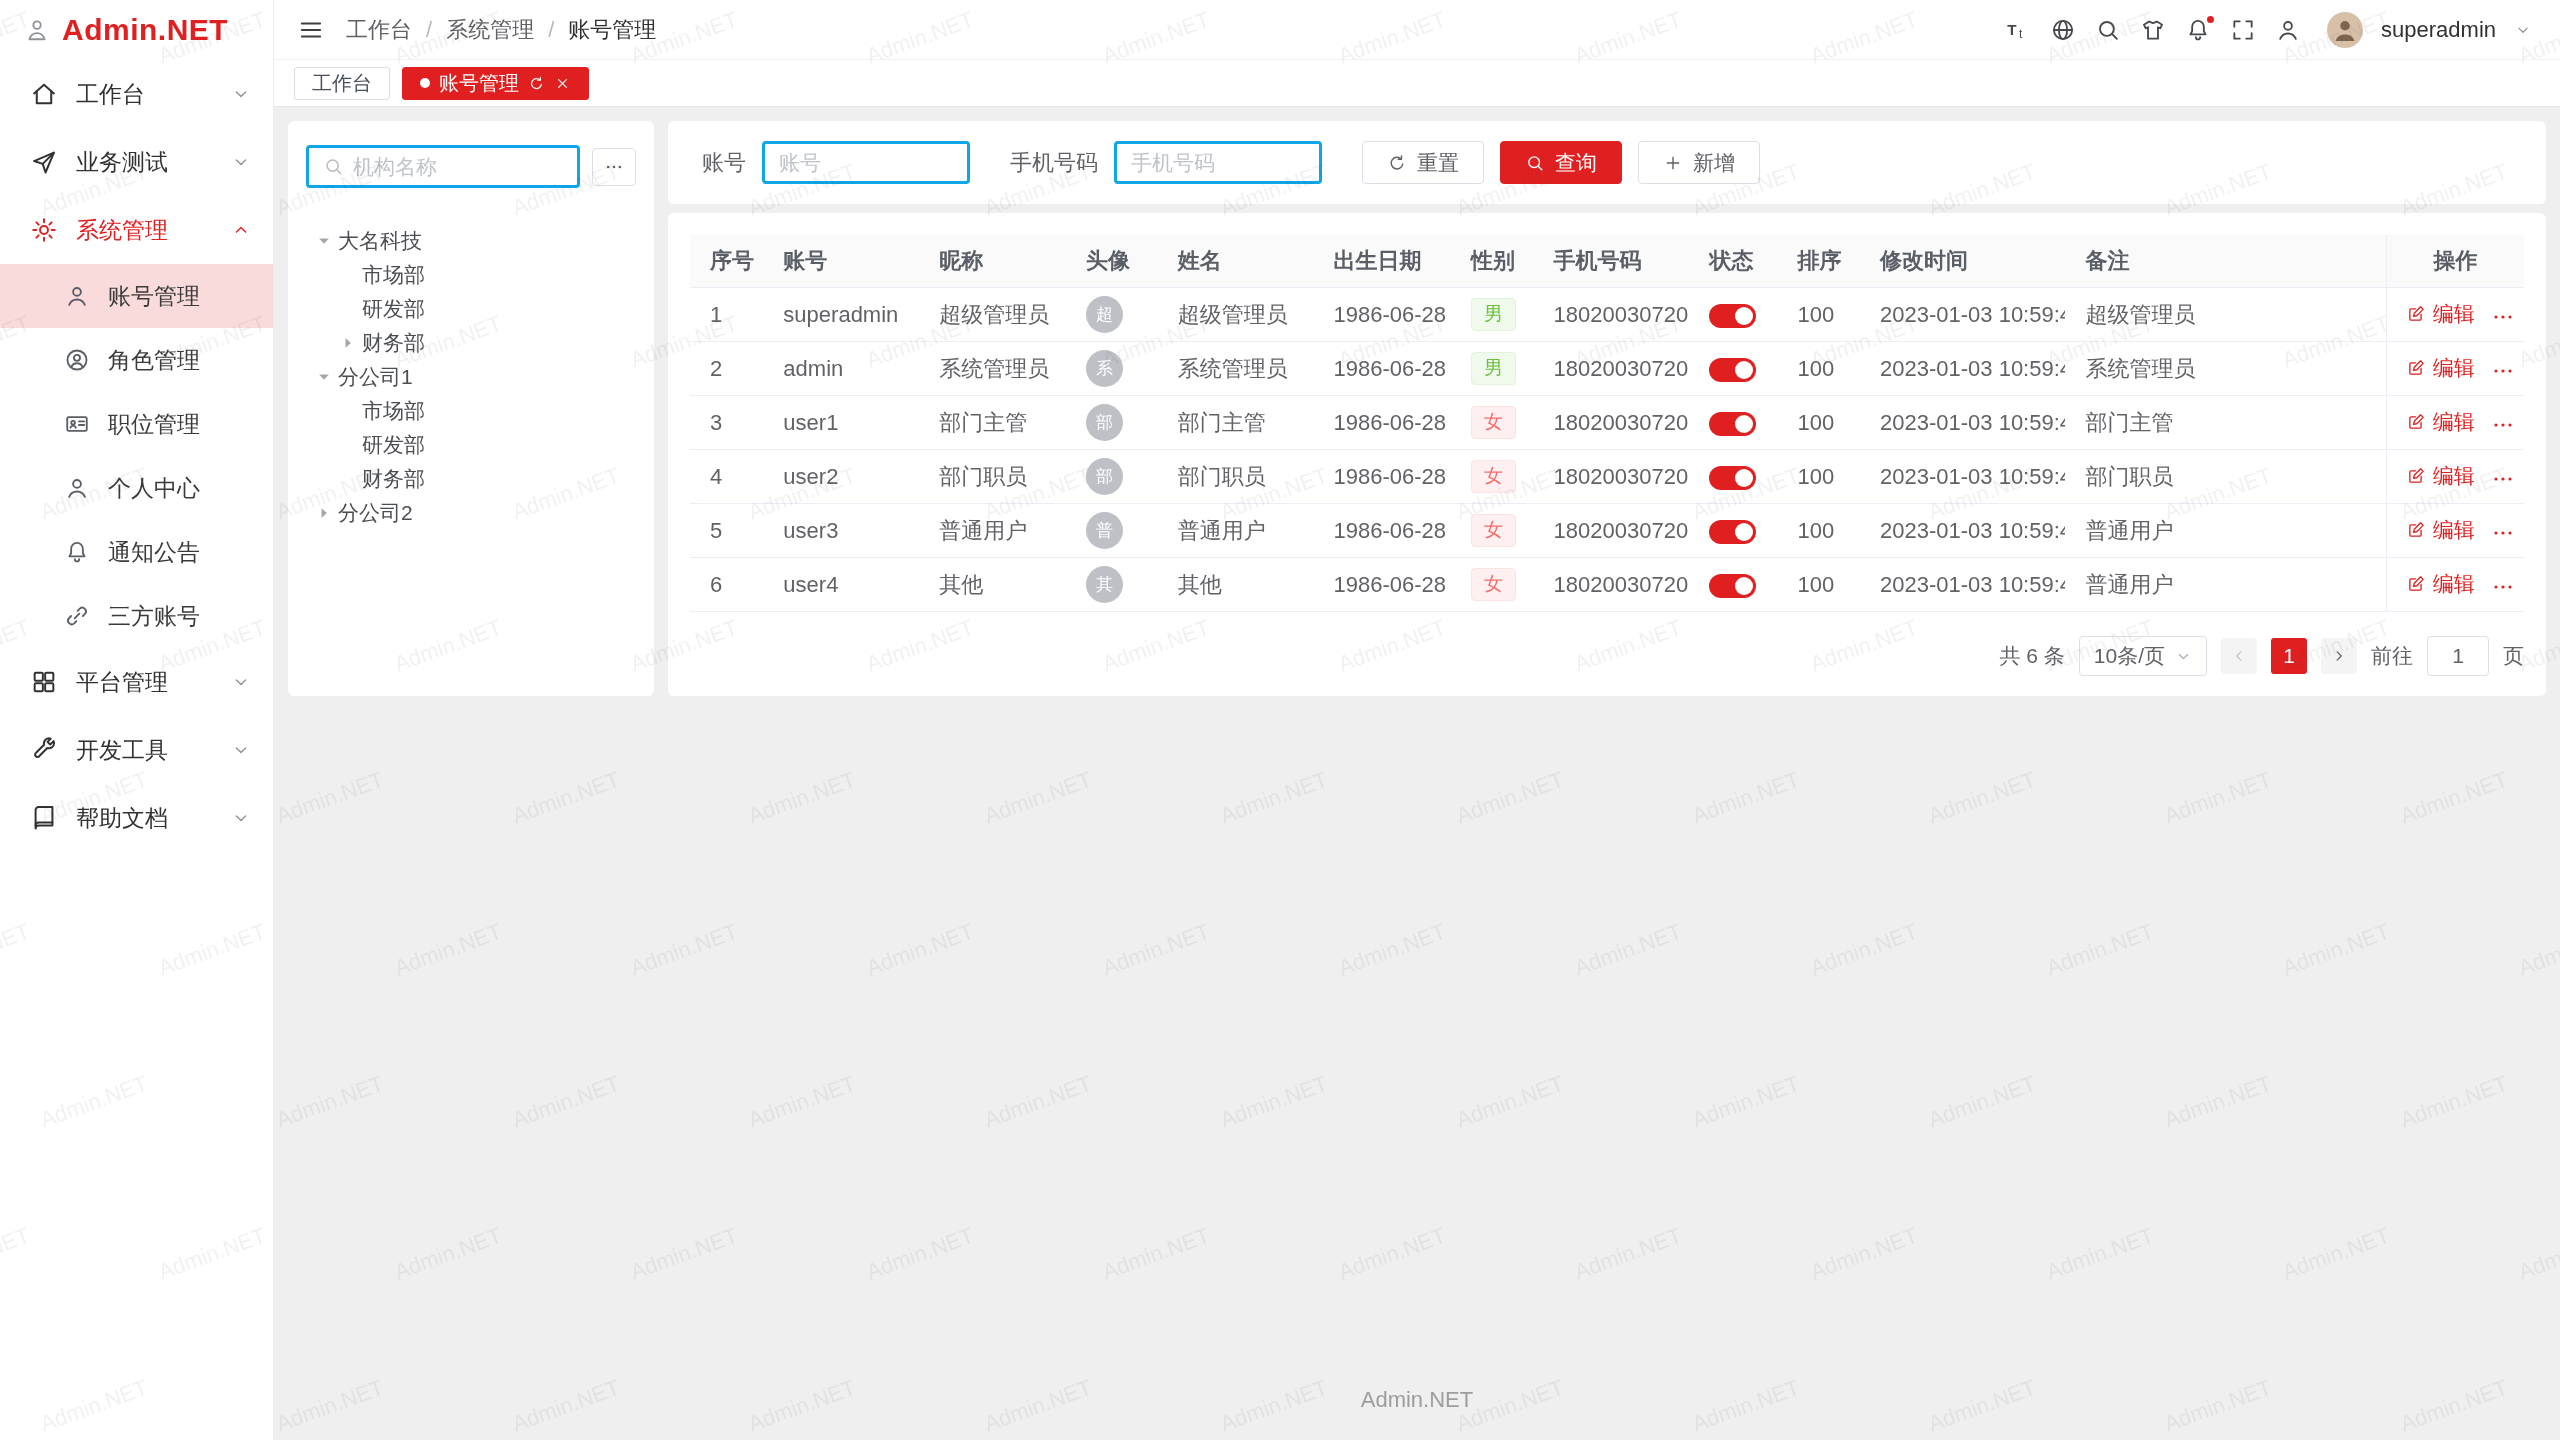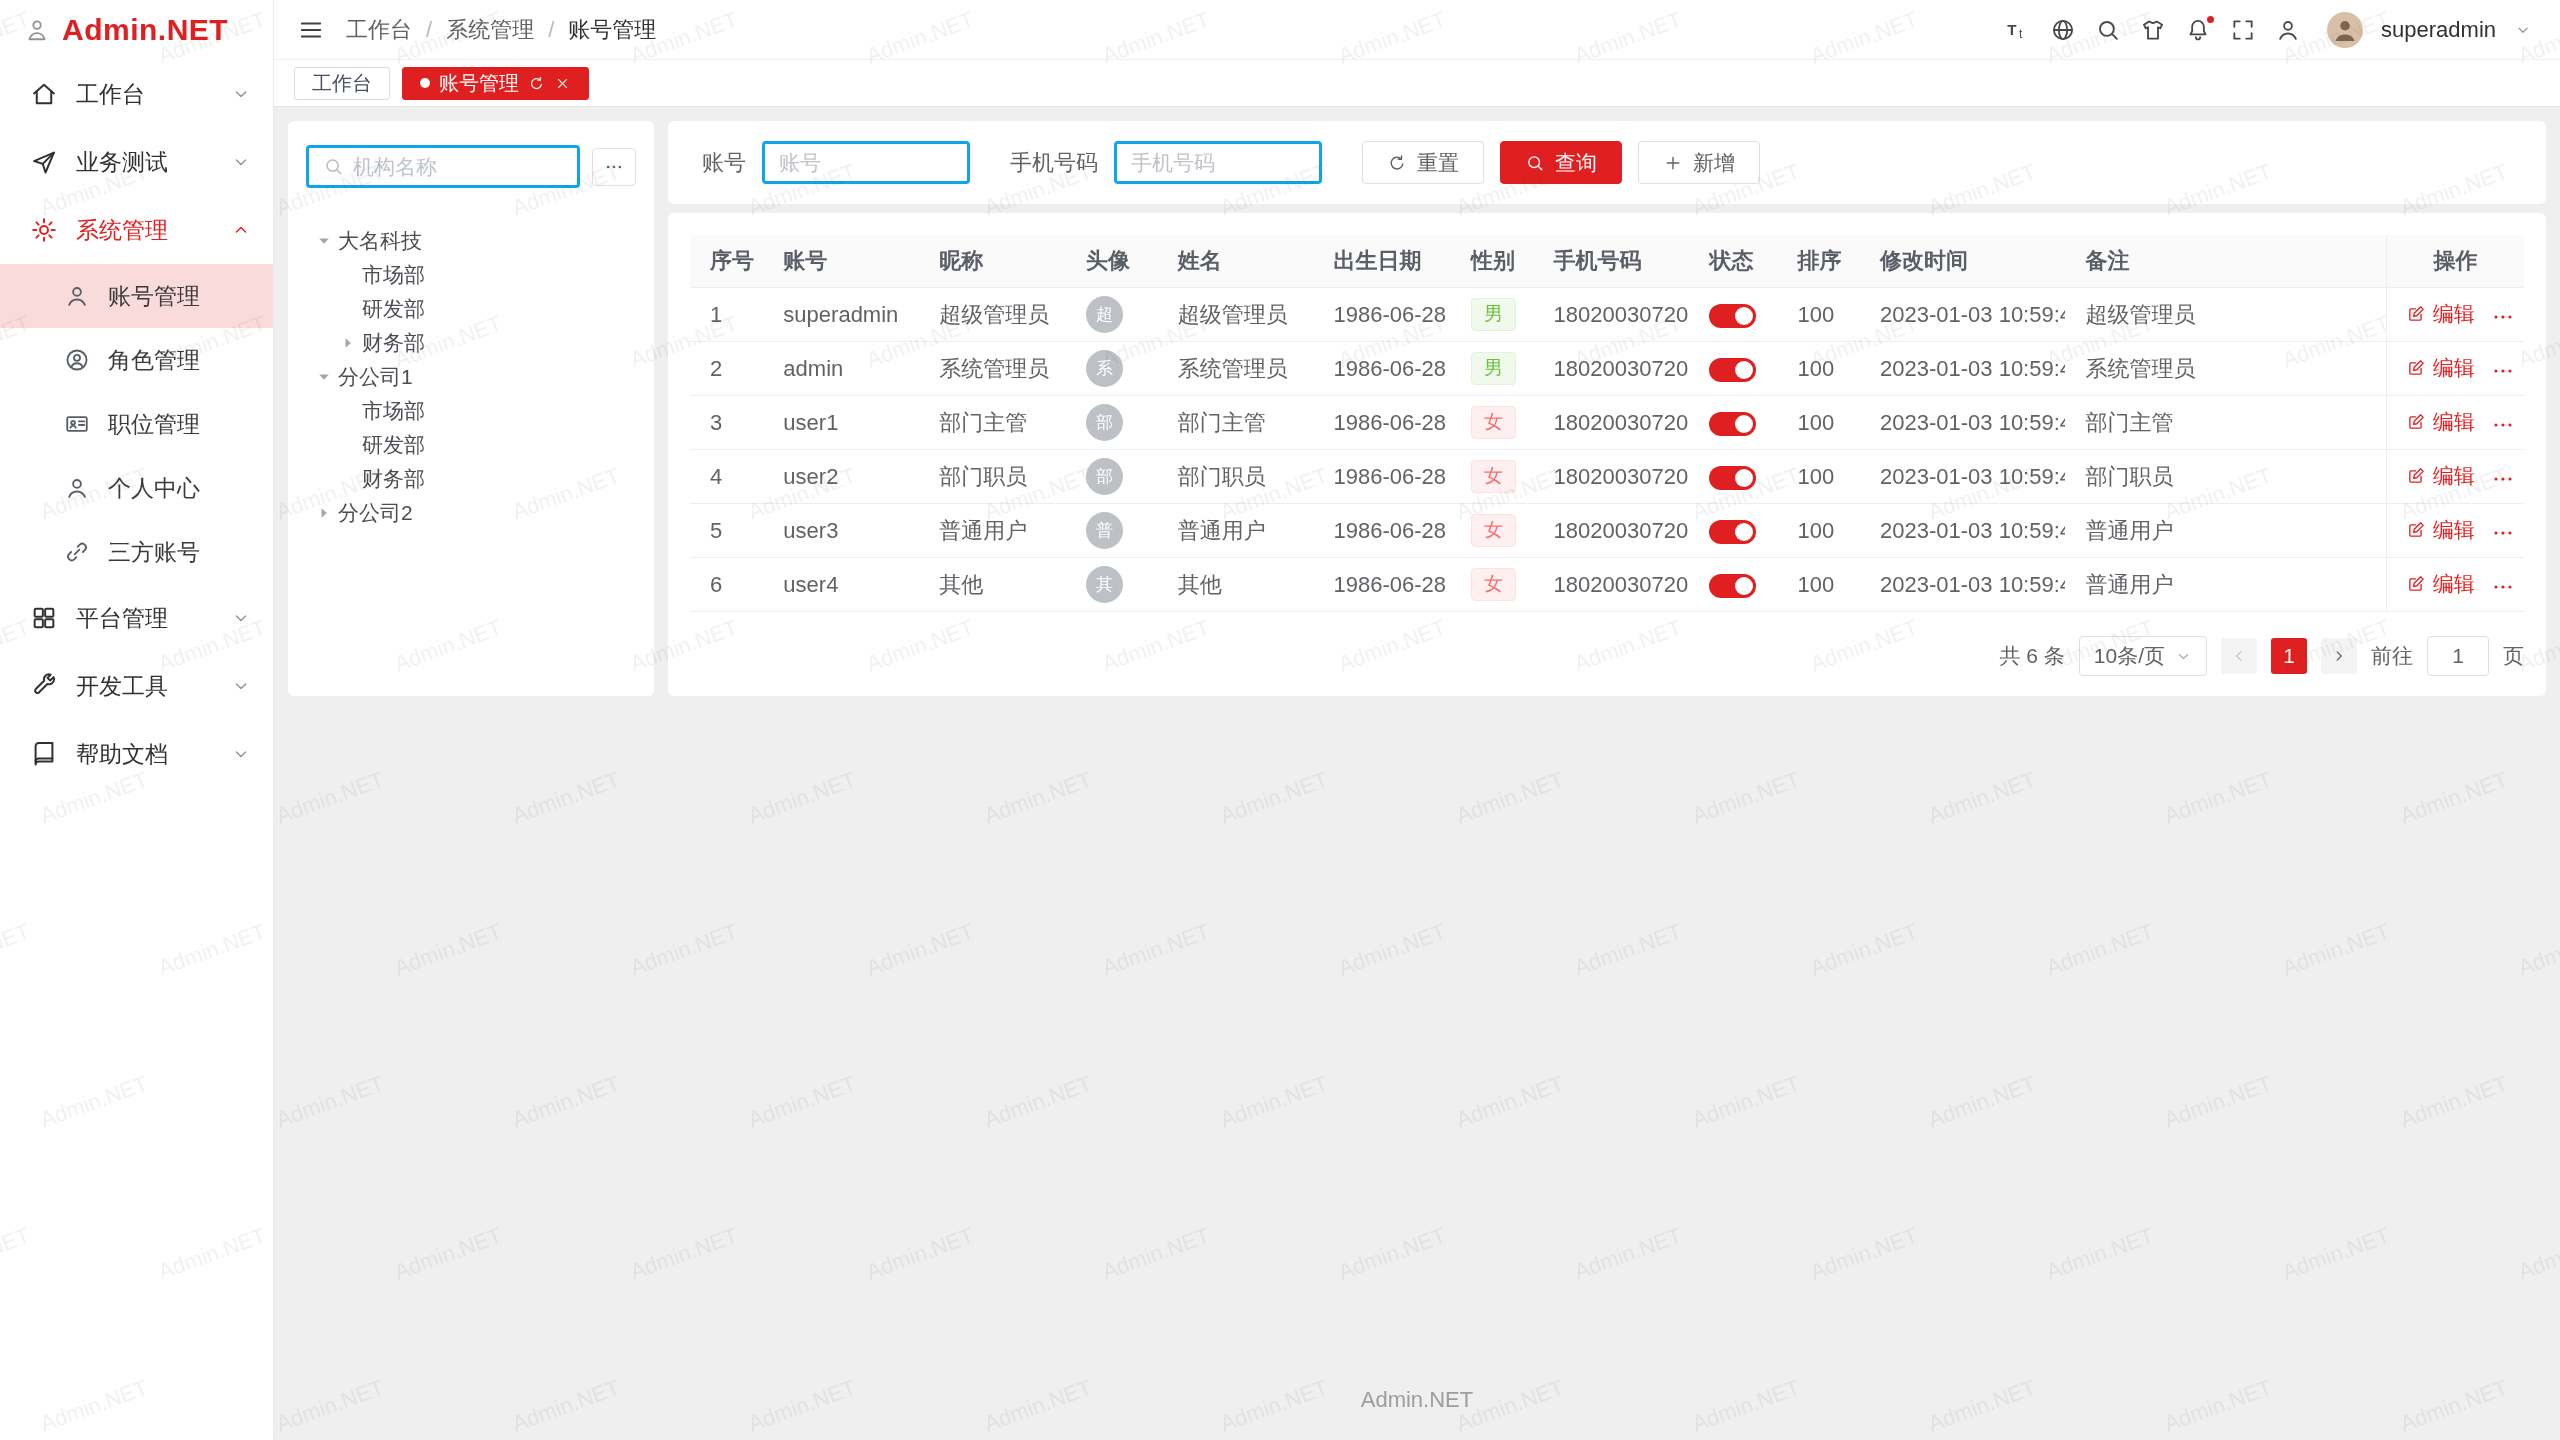--- a/index.html
+++ b/index.html
@@ -197,20 +197,29 @@
           <span>职位管理</span>
         </div>
         <div class="submenu-item">
           <span class="mi-icon">
             <svg viewBox="0 0 24 24" fill="none" stroke="currentColor" stroke-width="1.7" stroke-linecap="round" stroke-linejoin="round">
               <circle cx="12" cy="8.2" r="3.6"></circle>
               <path d="M4.8 20.2c1.5-4 4.4-5 7.2-5s5.7 1 7.2 5"></path>
             </svg>
           </span>
           <span>个人中心</span>
+        </div>
+        <div class="submenu-item">
+          <span class="mi-icon">
+            <svg viewBox="0 0 24 24" fill="none" stroke="currentColor" stroke-width="1.7" stroke-linecap="round" stroke-linejoin="round">
+              <path d="M12 3.6a5.4 5.4 0 0 0-5.4 5.4v4.1L5 16h14l-1.6-2.9V9A5.4 5.4 0 0 0 12 3.6z"></path>
+              <path d="M10 18.6a2 2 0 0 0 4 0"></path>
+            </svg>
+          </span>
+          <span>通知公告</span>
         </div>
         <div class="submenu-item">
           <span class="mi-icon">
             <svg viewBox="0 0 24 24" fill="none" stroke="currentColor" stroke-width="1.7" stroke-linecap="round" stroke-linejoin="round">
               <path d="M9.8 14.2l4.4-4.4"></path>
               <path d="M12.6 7.2l2-2a3.4 3.4 0 0 1 4.8 4.8l-2 2M11.4 16.8l-2 2a3.4 3.4 0 0 1-4.8-4.8l2-2"></path>
             </svg>
           </span>
           <span>三方账号</span>
         </div>

